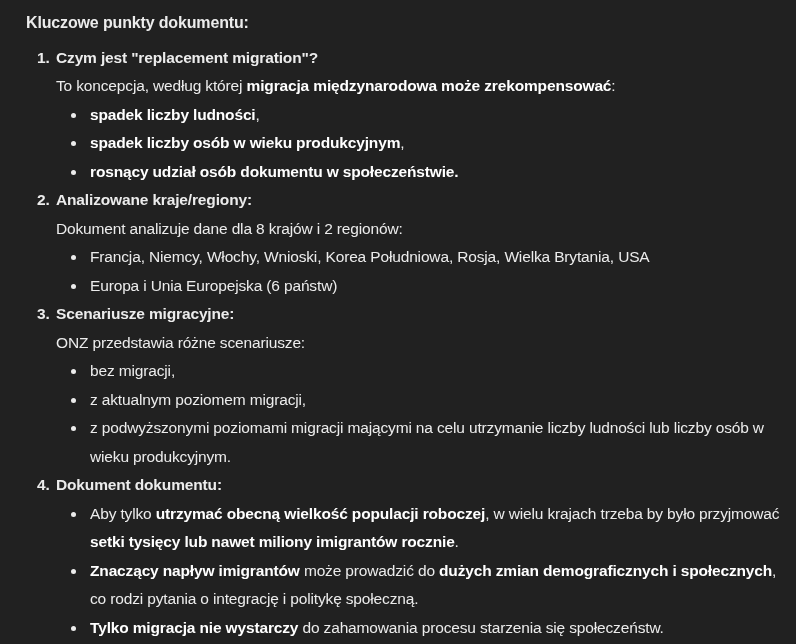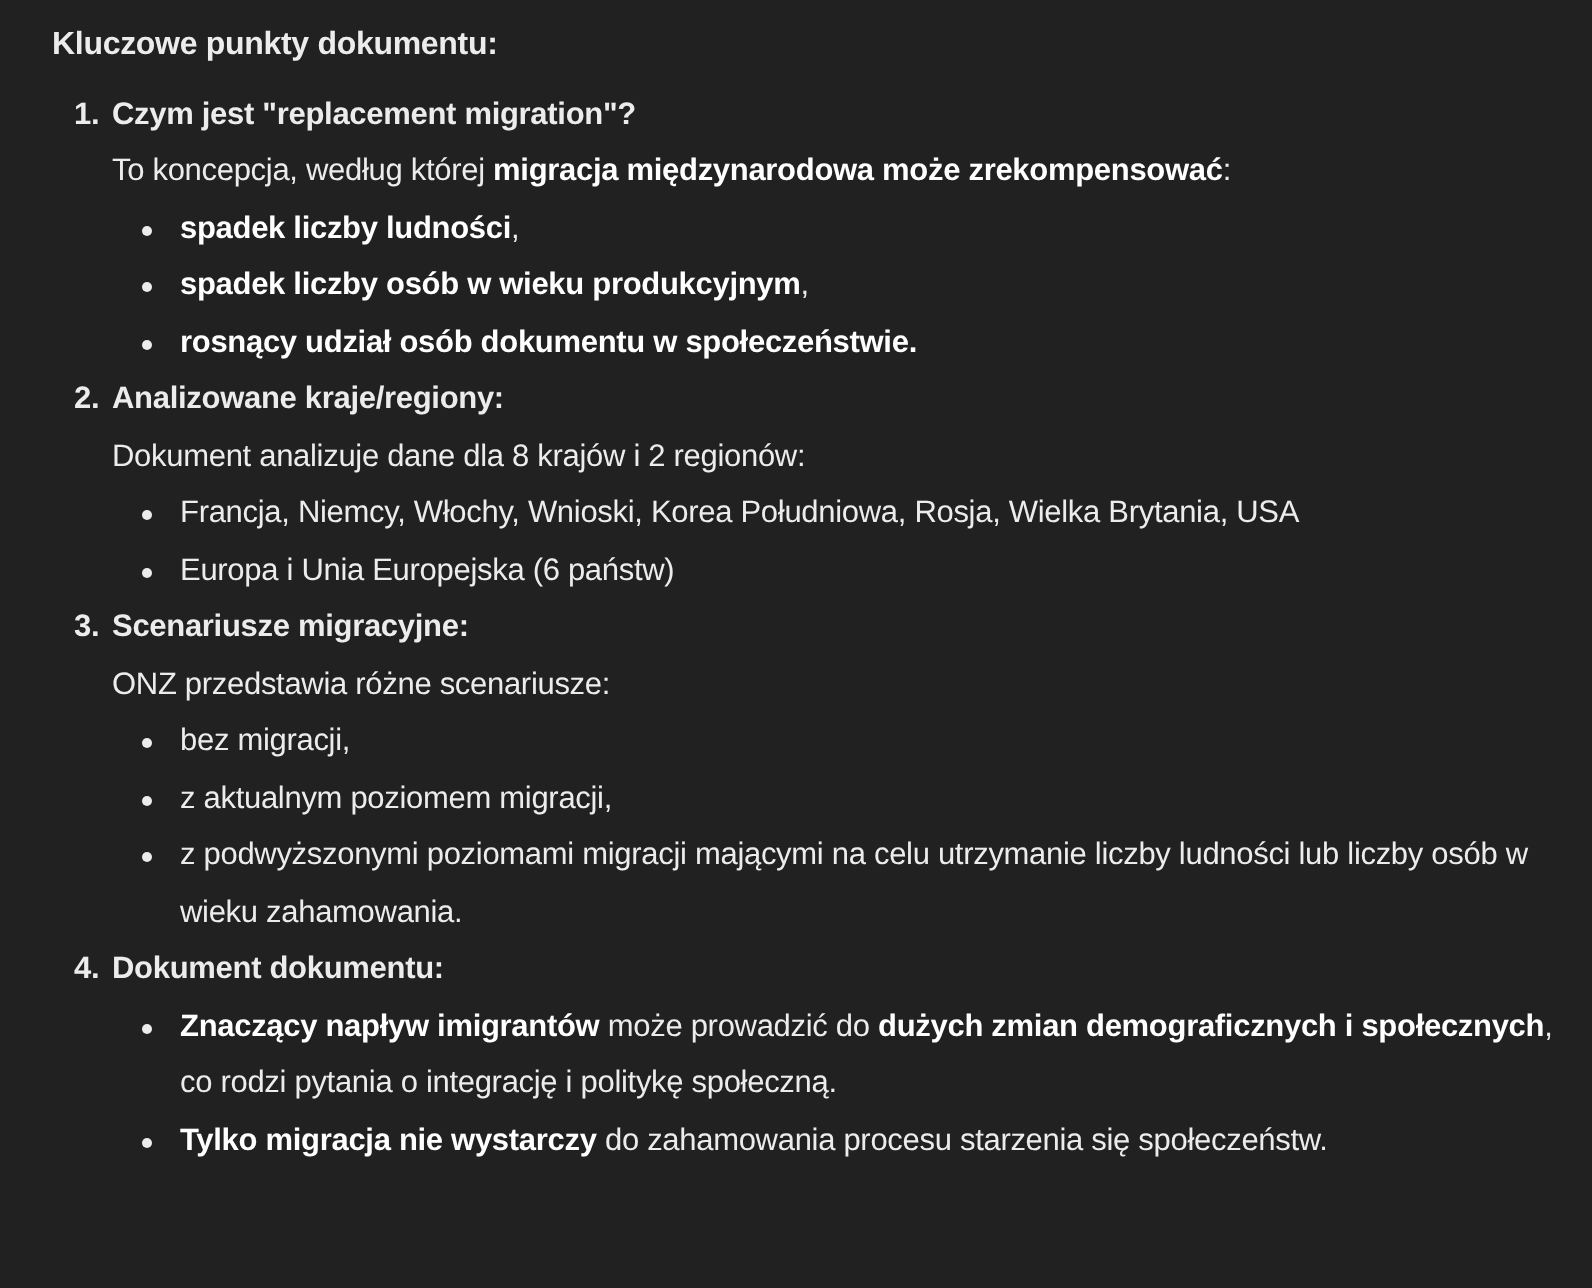--- a/index.html
+++ b/index.html
@@ -91,25 +91,26 @@
           <li><span class="dot"></span><span>Europa i Unia Europejska (6 państw)</span></li>
         </ul>
       </li>
       <li>
         <span class="num">3.</span>
         <div class="item-title">Scenariusze migracyjne:</div>
         <p class="item-intro"><span>ONZ przedstawia różne scenariusze:</span></p>
         <ul class="bullets">
           <li><span class="dot"></span><span>bez migracji,</span></li>
           <li><span class="dot"></span><span>z aktualnym poziomem migracji,</span></li>
-          <li><span class="dot"></span><span>z podwyższonymi poziomami migracji mającymi na celu utrzymanie liczby ludności lub liczby osób w wieku zahamowania.</span></li>
+          <li><span class="dot"></span><span>z podwyższonymi poziomami migracji mającymi na celu utrzymanie liczby ludności lub liczby osób w wieku produkcyjnym.</span></li>
         </ul>
       </li>
       <li>
         <span class="num">4.</span>
         <div class="item-title">Dokument dokumentu:</div>
         <ul class="bullets">
+          <li><span class="dot"></span><span>Aby tylko </span><strong>utrzymać obecną wielkość populacji roboczej</strong><span>, w wielu krajach trzeba by było przyjmować </span><strong>setki tysięcy lub nawet miliony imigrantów rocznie</strong><span>.</span></li>
           <li><span class="dot"></span><strong>Znaczący napływ imigrantów</strong><span> może prowadzić do </span><strong>dużych zmian demograficznych i społecznych</strong><span>, co rodzi pytania o integrację i politykę społeczną.</span></li>
           <li><span class="dot"></span><strong>Tylko migracja nie wystarczy</strong><span> do zahamowania procesu starzenia się społeczeństw.</span></li>
         </ul>
       </li>
     </ol>
 </div>
 
 </body></html>

